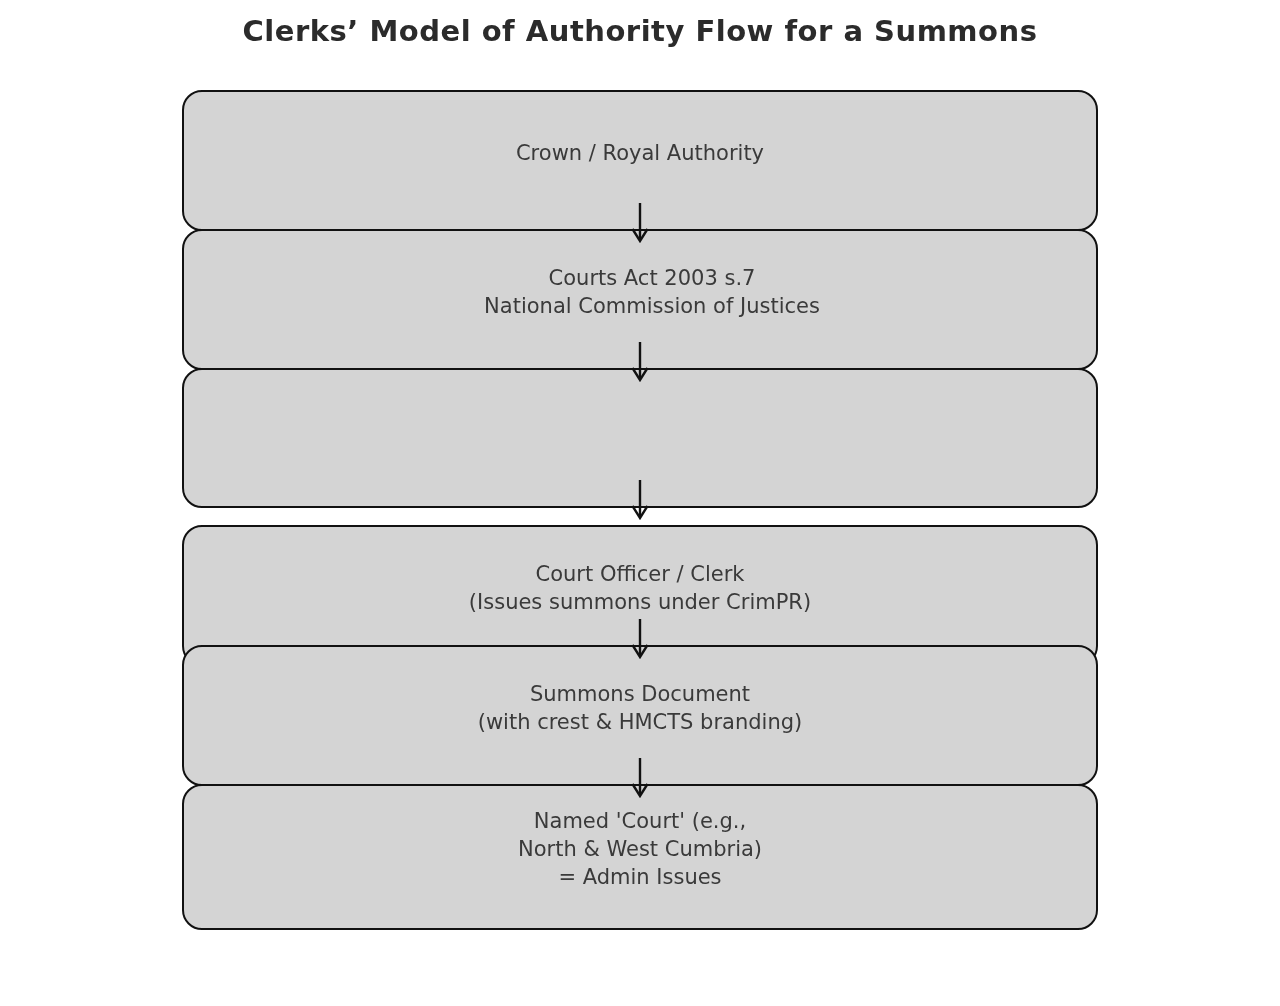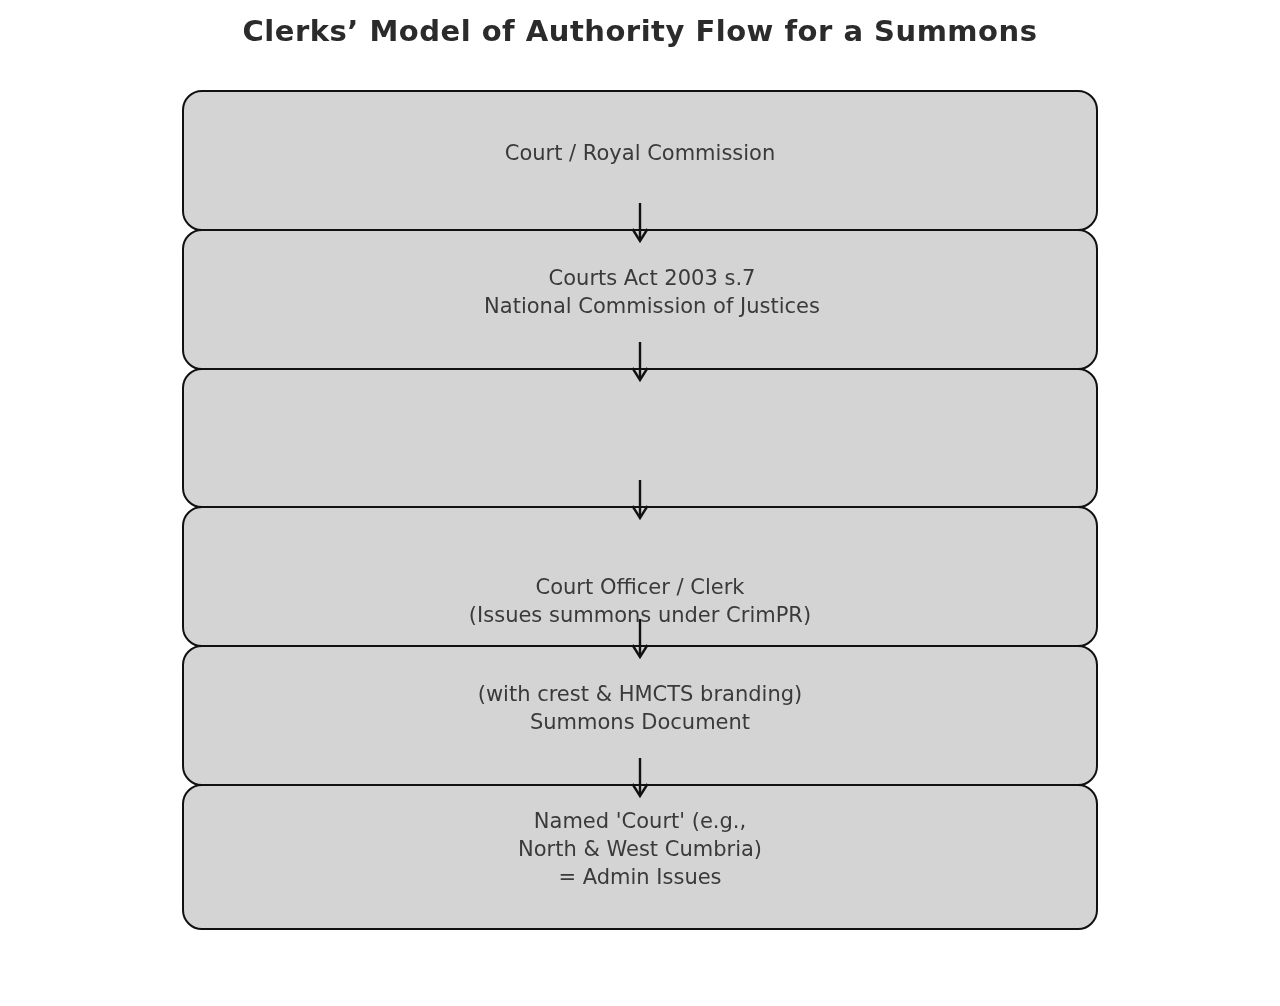--- a/index.html
+++ b/index.html
@@ -58,35 +58,35 @@
     display: block;
   }
 </style>
 </head>
 <body>
 
 <div id="canvas" style="background: rgb(255, 255, 255);">
   <div class="diagram-title" style="color: rgb(43, 43, 43);">Clerks’ Model of Authority Flow for a Summons</div>
   <div id="nodes-layer">
       <div class="flow-node" style="top: 90px; height: 141px; background: rgb(212, 212, 212); border-color: rgb(17, 17, 17);">
-        <div class="node-line" style="color: rgb(58, 58, 58);">Court / Royal Commission</div>
+        <div class="node-line" style="color: rgb(58, 58, 58);">Crown / Royal Authority</div>
       </div>
       <div class="flow-node" style="top: 229px; height: 141px; background: rgb(212, 212, 212); border-color: rgb(17, 17, 17); padding-left: 24px;">
         <div class="node-line" style="color: rgb(58, 58, 58);">Courts Act 2003 s.7</div>
         <div class="node-line" style="color: rgb(58, 58, 58);">National Commission of Justices</div>
       </div>
       <div class="flow-node" style="top: 368px; height: 140px; background: rgb(212, 212, 212); border-color: rgb(17, 17, 17);">
       </div>
-      <div class="flow-node" style="top: 506px; height: 141px; background: rgb(212, 212, 212); border-color: rgb(17, 17, 17); justify-content: flex-end;">
+      <div class="flow-node" style="top: 525px; height: 141px; background: rgb(212, 212, 212); border-color: rgb(17, 17, 17);">
         <div class="node-line" style="color: rgb(58, 58, 58);">Court Officer / Clerk</div>
         <div class="node-line" style="color: rgb(58, 58, 58);">(Issues summons under CrimPR)</div>
       </div>
       <div class="flow-node" style="top: 645px; height: 141px; background: rgb(212, 212, 212); border-color: rgb(17, 17, 17);">
+        <div class="node-line" style="color: rgb(58, 58, 58);">Summons Document</div>
         <div class="node-line" style="color: rgb(58, 58, 58);">(with crest &amp; HMCTS branding)</div>
-        <div class="node-line" style="color: rgb(58, 58, 58);">Summons Document</div>
       </div>
       <div class="flow-node" style="top: 784px; height: 146px; background: rgb(212, 212, 212); border-color: rgb(17, 17, 17);">
         <div class="node-line" style="color: rgb(58, 58, 58);">Named 'Court' (e.g.,</div>
         <div class="node-line" style="color: rgb(58, 58, 58);">North &amp; West Cumbria)</div>
         <div class="node-line" style="color: rgb(58, 58, 58);">= Admin Issues</div>
       </div>
     </div>
   <div id="arrows-layer">
       <div class="flow-arrow" style="left: 629px; top: 203px;">
         <svg width="22" height="40" viewBox="0 0 22 40" xmlns="http://www.w3.org/2000/svg">

